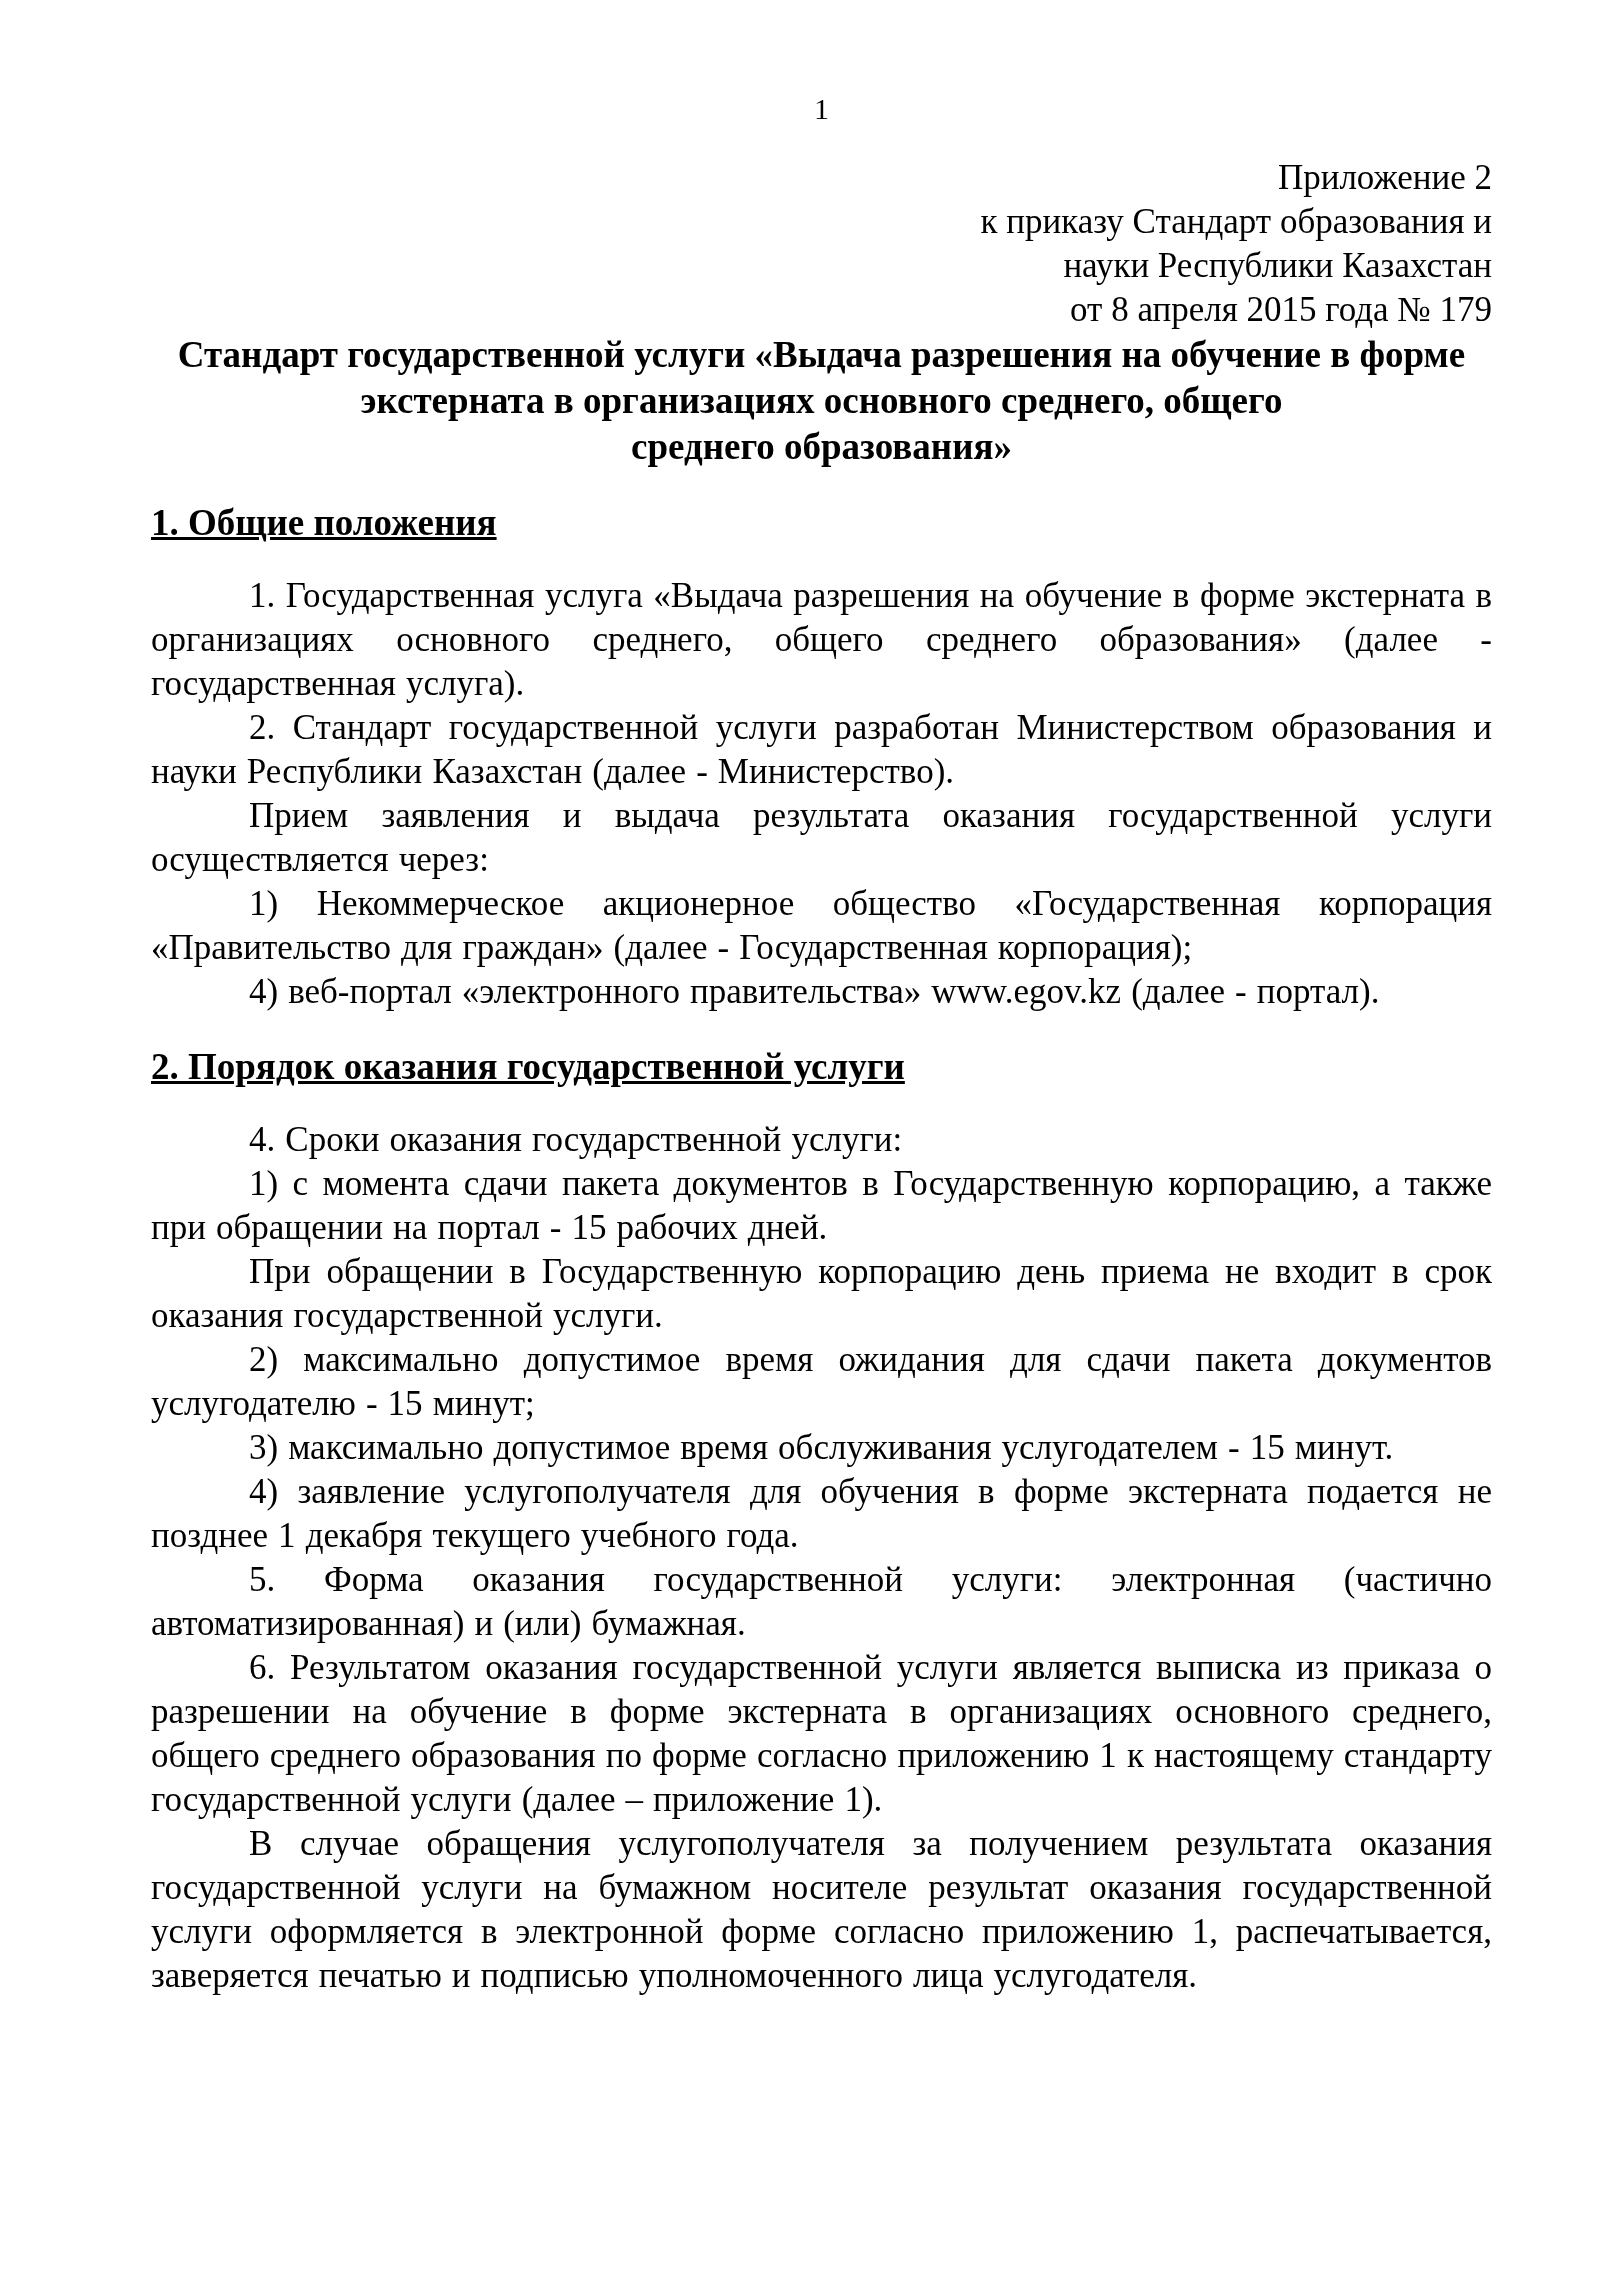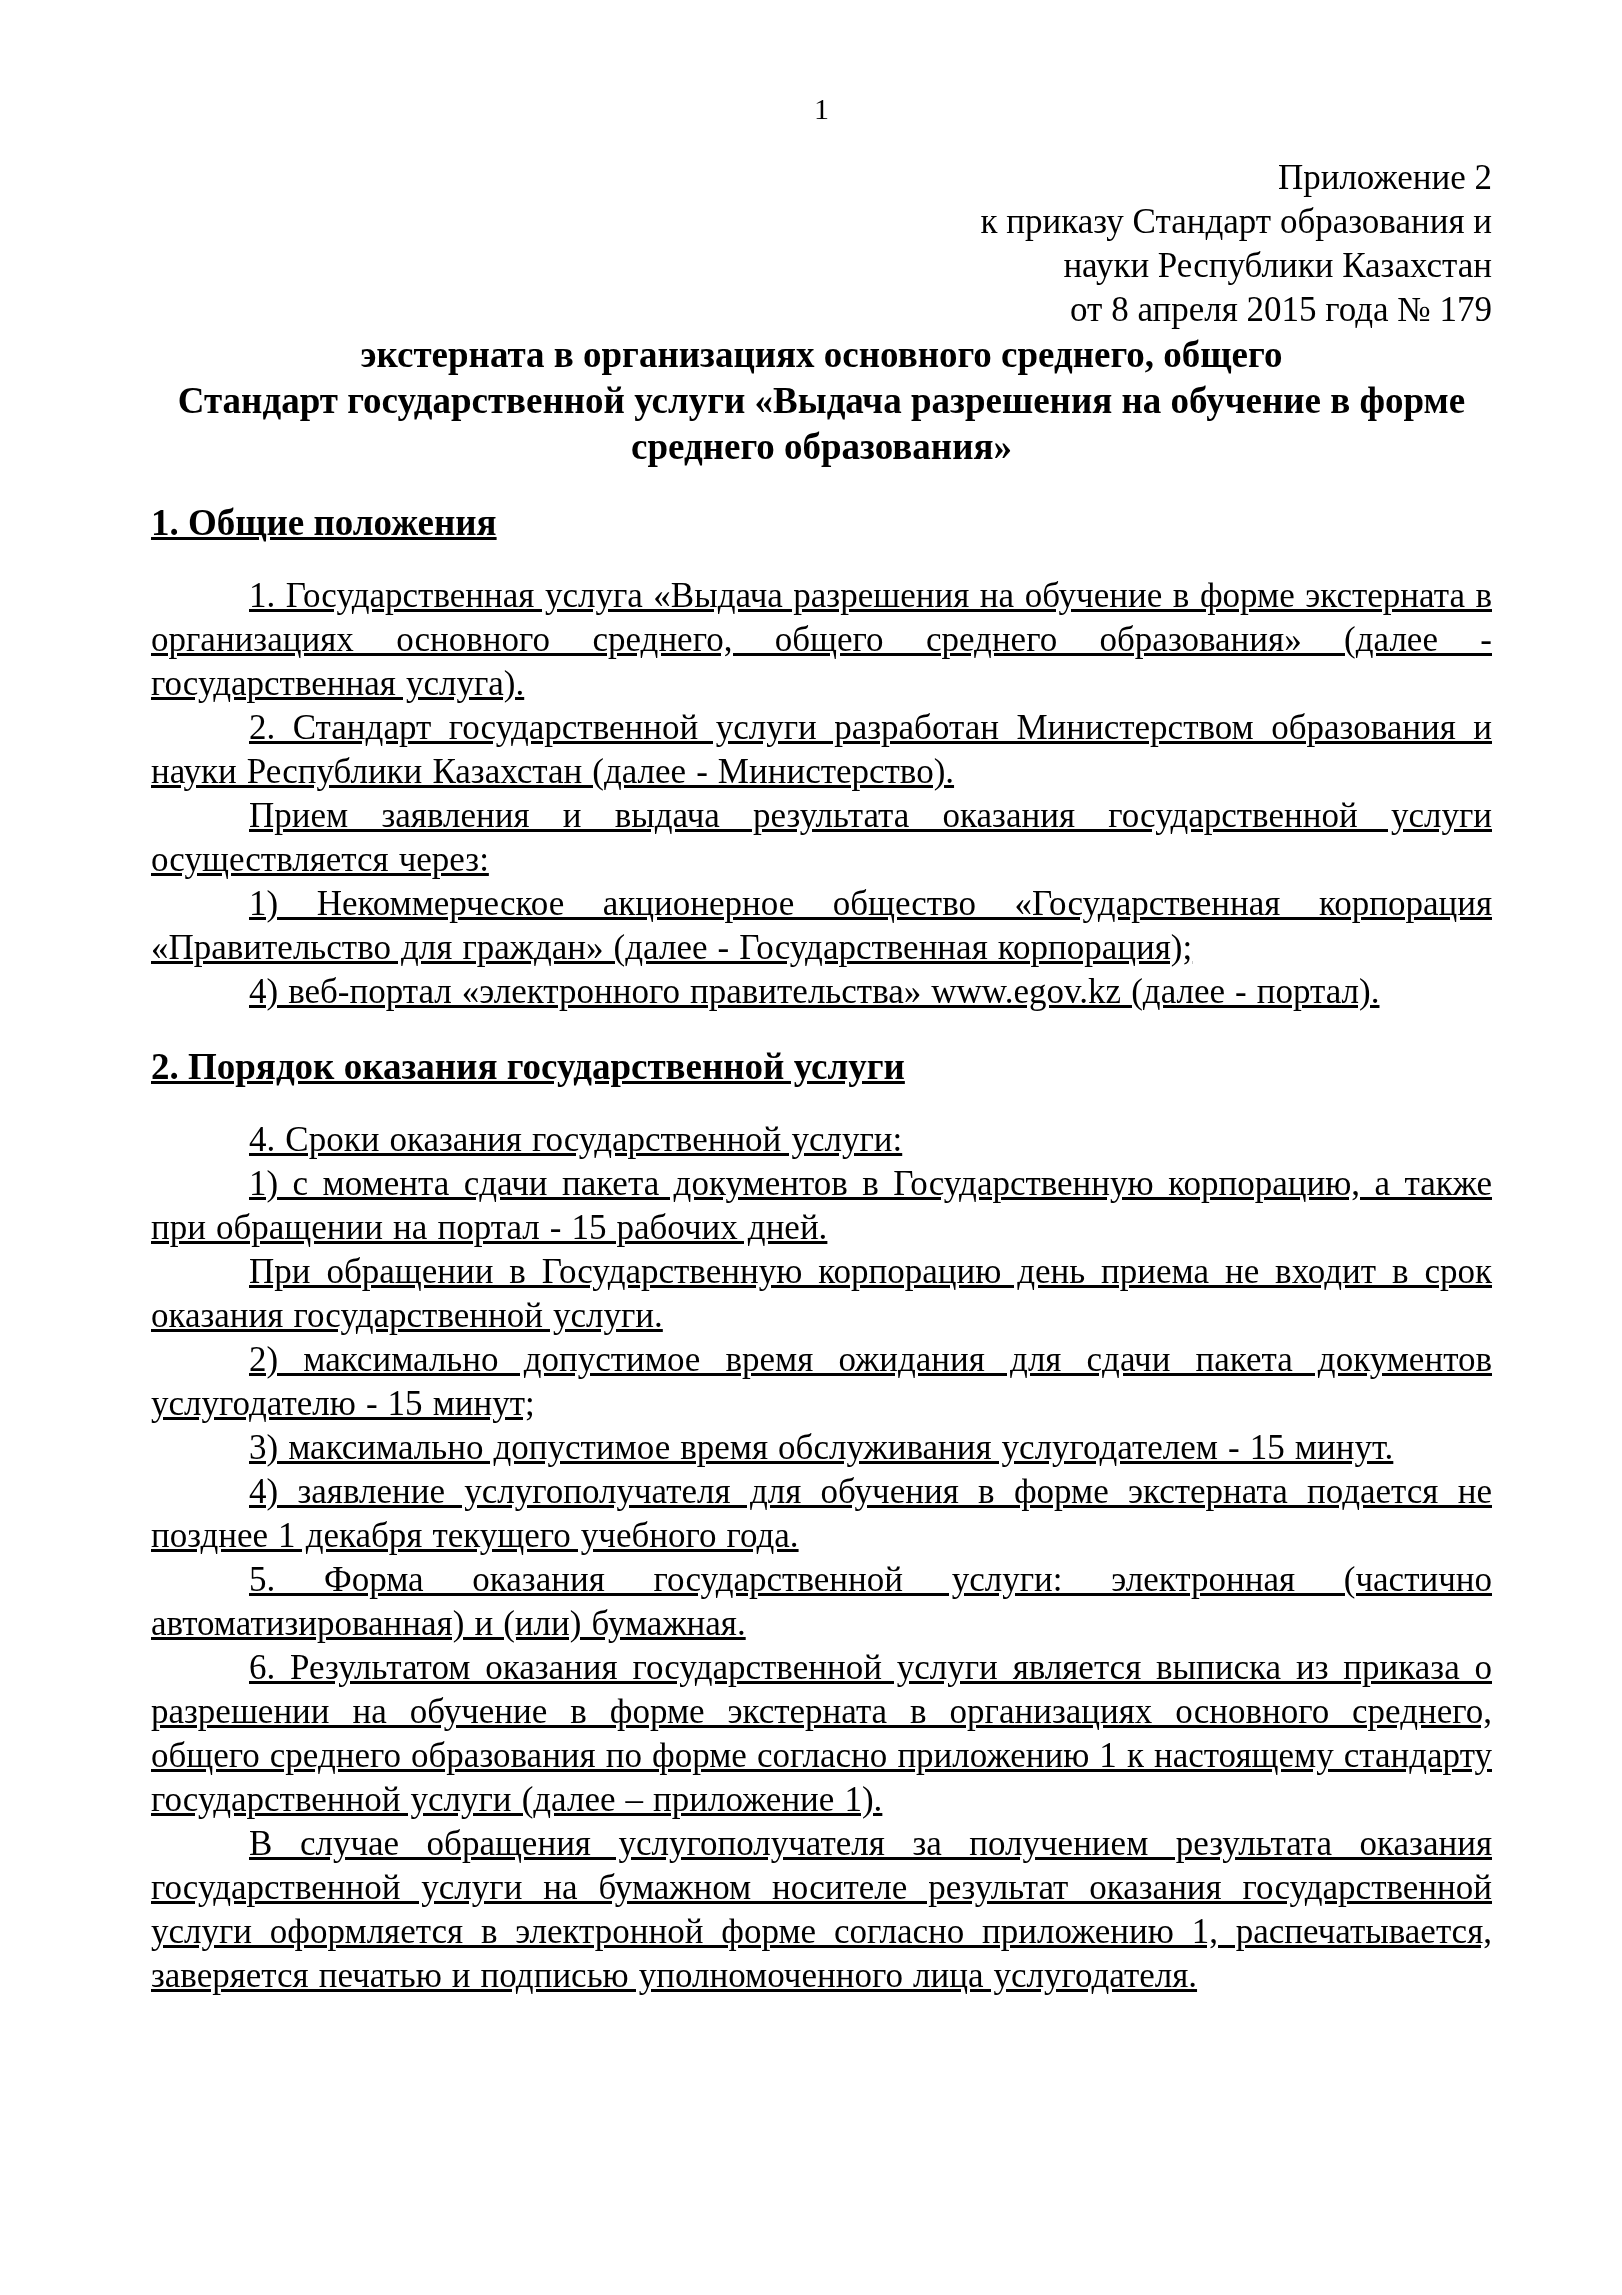--- a/index.html
+++ b/index.html
@@ -46,40 +46,39 @@
     text-align: left;
     text-decoration: underline;
   }
   .body-par {
     margin: 0;
     font-size: 35px;
     line-height: 44px;
     text-align: justify;
     text-indent: 98px;
     word-spacing: 1.3px;
-    text-decoration: underline;
   }
 </style>
 </head>
 <body>
 
 <div class="page">
 
   <div class="page-number">1</div>
 
   <div class="annex-block">
     <div>Приложение 2</div>
     <div>к приказу Стандарт образования и</div>
     <div>науки Республики Казахстан</div>
     <div>от 8 апреля 2015 года № 179</div>
   </div>
 
   <h1 class="doc-title">
+    <div>Стандарт государственной услуги «Выдача разрешения на обучение в форме</div>
     <div>экстерната в организациях основного среднего, общего</div>
-    <div>Стандарт государственной услуги «Выдача разрешения на обучение в форме</div>
     <div>среднего образования»</div>
   </h1>
 
   <h2 class="section-heading">1. Общие положения</h2>
 
   <p class="body-par">1. Государственная услуга «Выдача разрешения на обучение в форме экстерната в организациях основного среднего, общего среднего образования» (далее - государственная услуга).</p>
   <p class="body-par">2. Стандарт государственной услуги разработан Министерством образования и науки Республики Казахстан (далее - Министерство).</p>
   <p class="body-par">Прием заявления и выдача результата оказания государственной услуги осуществляется через:</p>
   <p class="body-par">1) Некоммерческое акционерное общество «Государственная корпорация «Правительство для граждан» (далее - Государственная корпорация);</p>
   <p class="body-par">4) веб-портал «электронного правительства» www.egov.kz (далее - портал).</p>

